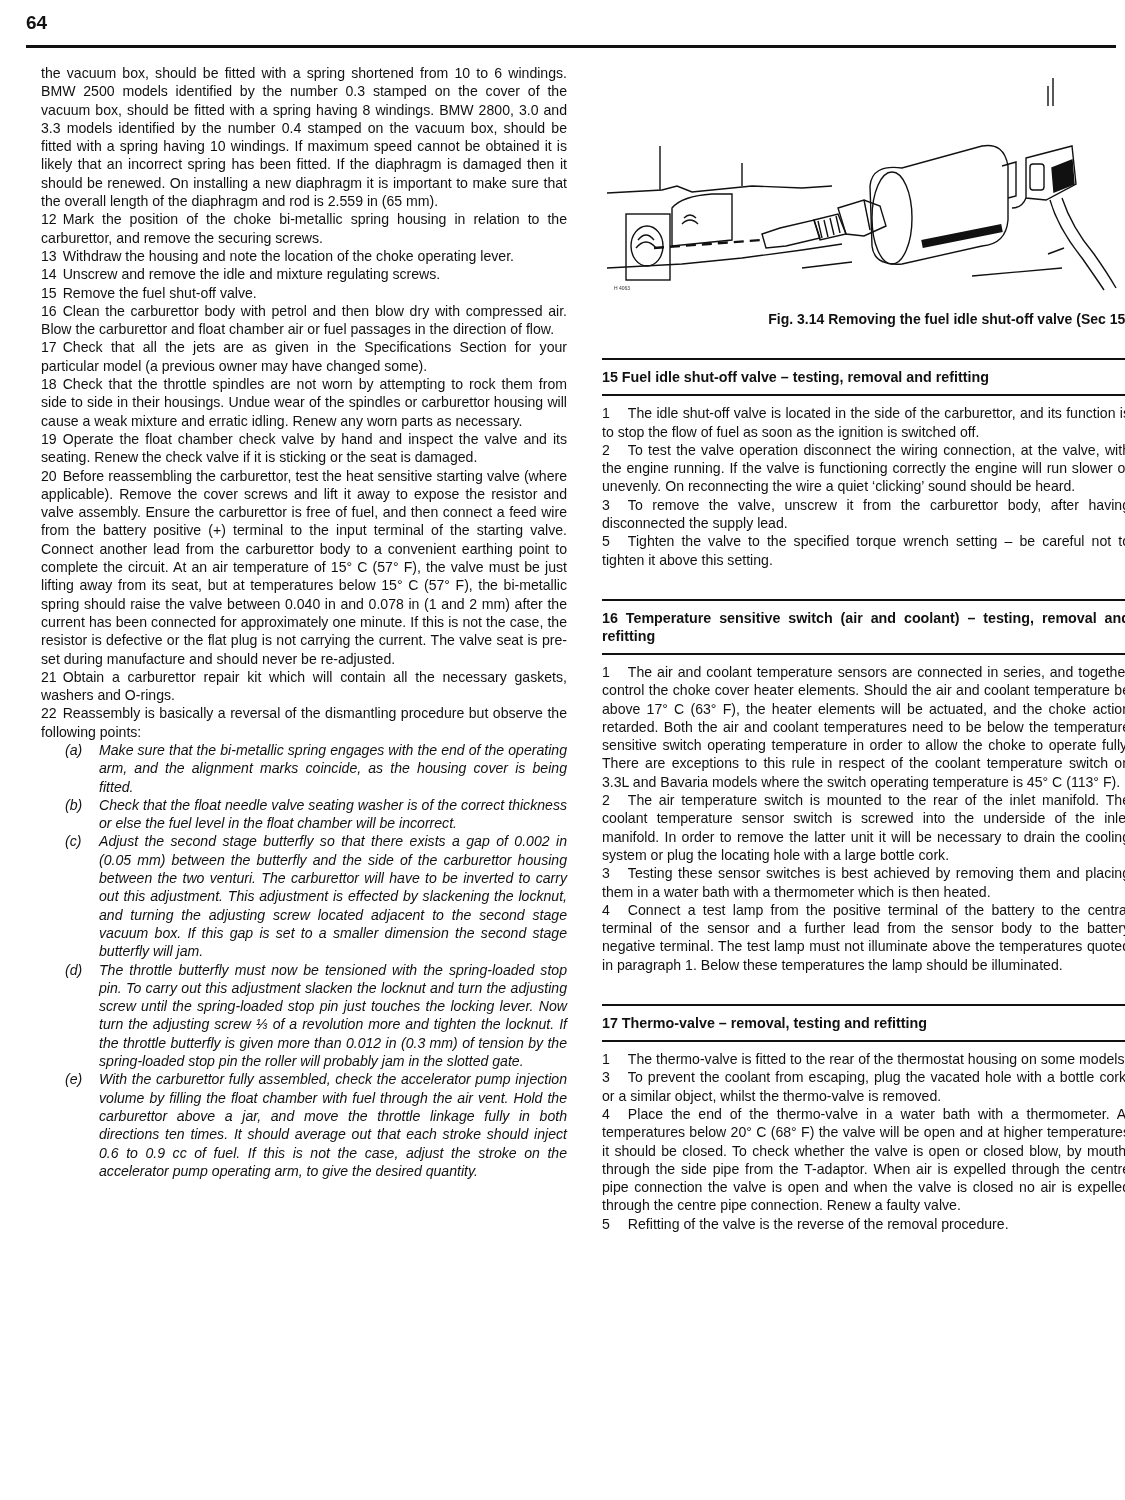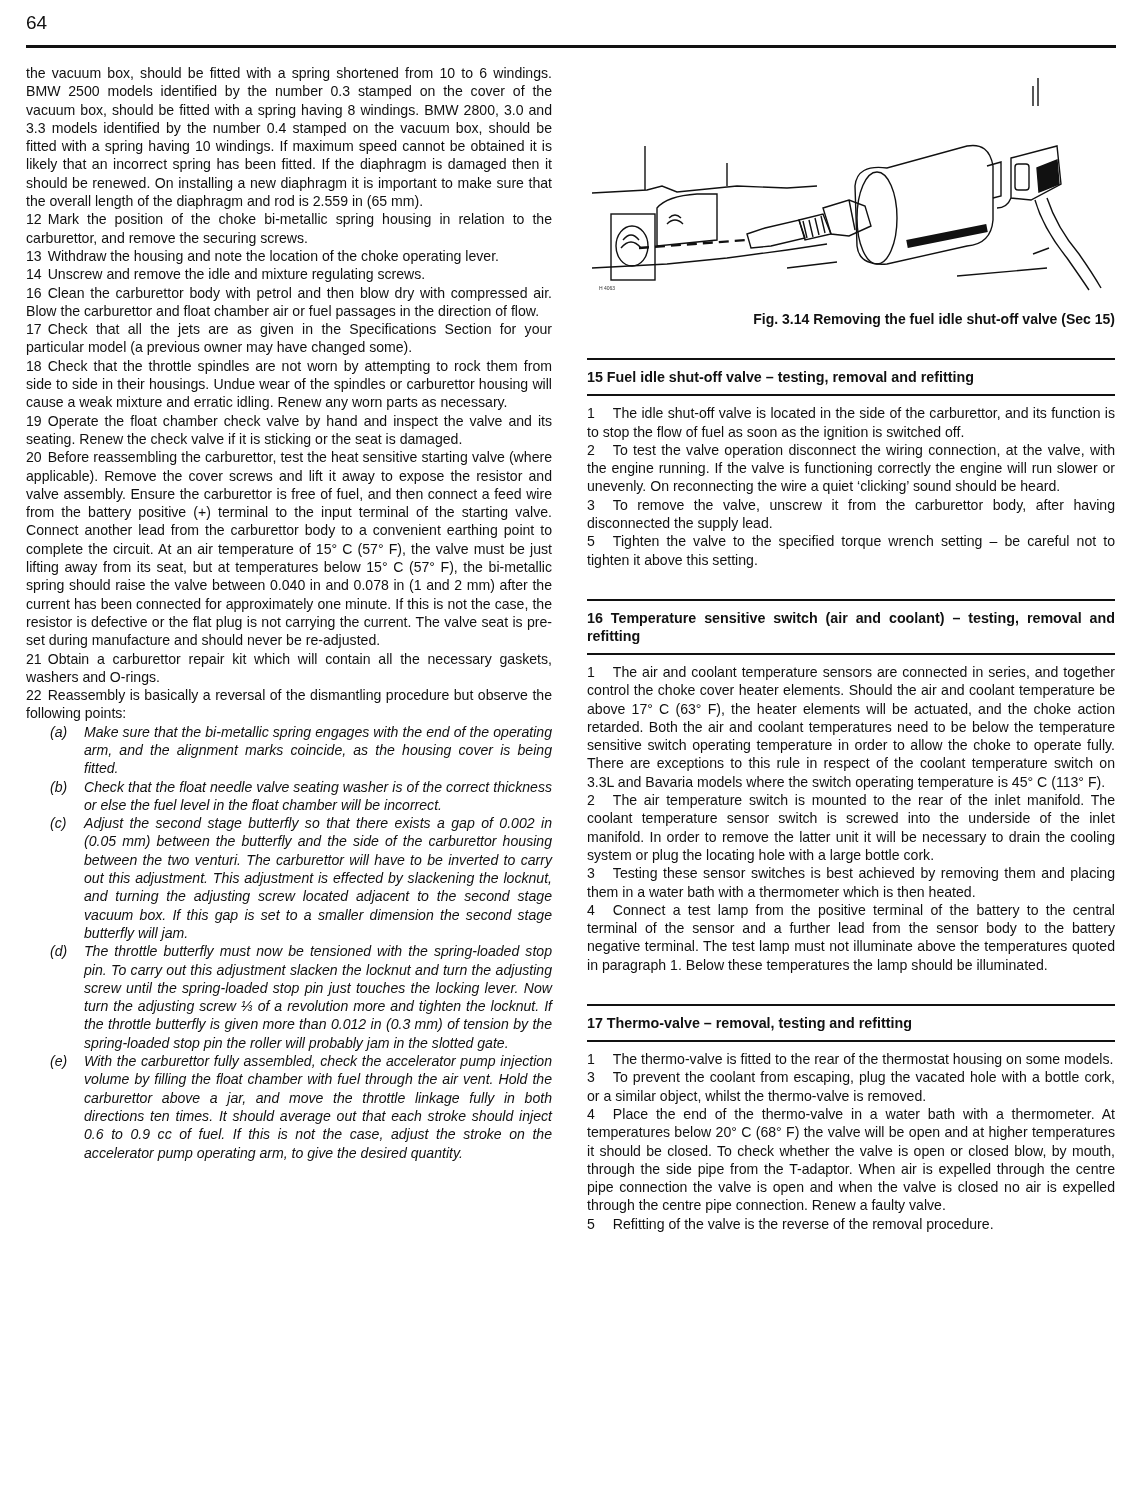--- a/index.html
+++ b/index.html
@@ -1,21 +1,21 @@
 <!DOCTYPE html>
 <html><head>
 <meta charset="utf-8">
 <style>
   html, body { margin:0; padding:0; background:#ffffff; }
   body { width:1125px; height:1500px; position:relative; overflow:hidden; color:#111; font-family:"Liberation Sans", sans-serif; }
   .header { position:absolute; left:26px; top:10px; width:1090px; height:40px; }
-  .page-num { position:absolute; left:0; top:2px; font-weight:normal; font-size:19px; }
+  .page-num { position:absolute; left:0; top:2px; font-weight:bold; font-size:19px; }
   .chapter-title { position:absolute; left:224px; top:2px; font-weight:bold; font-size:19px; white-space:nowrap; }
   .header-rule { position:absolute; left:0; top:35px; width:1090px; height:3px; background:#111; }
-  .col { position:absolute; top:64px; font-size:14.1px; line-height:18.3px; text-align:justify; }
+  .col { position:absolute; top:64px; font-size:14.1px; line-height:18.3px; text-align:justify;margin-left:15px; }
   .col-left { left:26px; width:526px; }
   .col-right { left:587px; width:528px; }
   .para { margin:0; }
   .num { margin-right:6px; }
   .sub-list { margin:0; padding:0; list-style:none; }
   .sub-item { position:relative; padding-left:58px; font-style:italic; margin:0; }
   .sub-label { position:absolute; left:24px; top:0; }
   .figure { position:relative; width:528px; height:240px; }
   .figure svg { position:absolute; left:0; top:0; }
   .fig-caption { text-align:right; font-weight:bold; font-size:14px; margin-top:2px; }
@@ -31,20 +31,21 @@
 <div class="header">
   <span class="page-num">64</span>
   <div class="header-rule"></div>
 </div>
 
 <div class="col col-left">
   <p class="para"><span>the vacuum box, should be fitted with a spring shortened from 10 to 6 windings. BMW 2500 models identified by the number 0.3 stamped on the cover of the vacuum box, should be fitted with a spring having 8 windings. BMW 2800, 3.0 and 3.3 models identified by the number 0.4 stamped on the vacuum box, should be fitted with a spring having 10 windings. If maximum speed cannot be obtained it is likely that an incorrect spring has been fitted. If the diaphragm is damaged then it should be renewed. On installing a new diaphragm it is important to make sure that the overall length of the diaphragm and rod is 2.559 in (65 mm).</span></p>
   <p class="para"><span class="num">12</span><span>Mark the position of the choke bi-metallic spring housing in relation to the carburettor, and remove the securing screws.</span></p>
   <p class="para"><span class="num">13</span><span>Withdraw the housing and note the location of the choke operating lever.</span></p>
   <p class="para"><span class="num">14</span><span>Unscrew and remove the idle and mixture regulating screws.</span></p>
+  <p class="para"><span class="num">15</span><span>Remove the fuel shut-off valve.</span></p>
   <p class="para"><span class="num">16</span><span>Clean the carburettor body with petrol and then blow dry with compressed air. Blow the carburettor and float chamber air or fuel passages in the direction of flow.</span></p>
   <p class="para"><span class="num">17</span><span>Check that all the jets are as given in the Specifications Section for your particular model (a previous owner may have changed some).</span></p>
   <p class="para"><span class="num">18</span><span>Check that the throttle spindles are not worn by attempting to rock them from side to side in their housings. Undue wear of the spindles or carburettor housing will cause a weak mixture and erratic idling. Renew any worn parts as necessary.</span></p>
   <p class="para"><span class="num">19</span><span>Operate the float chamber check valve by hand and inspect the valve and its seating. Renew the check valve if it is sticking or the seat is damaged.</span></p>
   <p class="para"><span class="num">20</span><span>Before reassembling the carburettor, test the heat sensitive starting valve (where applicable). Remove the cover screws and lift it away to expose the resistor and valve assembly. Ensure the carburettor is free of fuel, and then connect a feed wire from the battery positive (+) terminal to the input terminal of the starting valve. Connect another lead from the carburettor body to a convenient earthing point to complete the circuit. At an air temperature of 15° C (57° F), the valve must be just lifting away from its seat, but at temperatures below 15° C (57° F), the bi-metallic spring should raise the valve between 0.040 in and 0.078 in (1 and 2 mm) after the current has been connected for approximately one minute. If this is not the case, the resistor is defective or the flat plug is not carrying the current. The valve seat is pre-set during manufacture and should never be re-adjusted.</span></p>
   <p class="para"><span class="num">21</span><span>Obtain a carburettor repair kit which will contain all the necessary gaskets, washers and O-rings.</span></p>
   <p class="para"><span class="num">22</span><span>Reassembly is basically a reversal of the dismantling procedure but observe the following points:</span></p>
 
   <ul class="sub-list">
     <li class="sub-item"><span class="sub-label">(a)</span><span>Make sure that the bi-metallic spring engages with the end of the operating arm, and the alignment marks coincide, as the housing cover is being fitted.</span></li>

